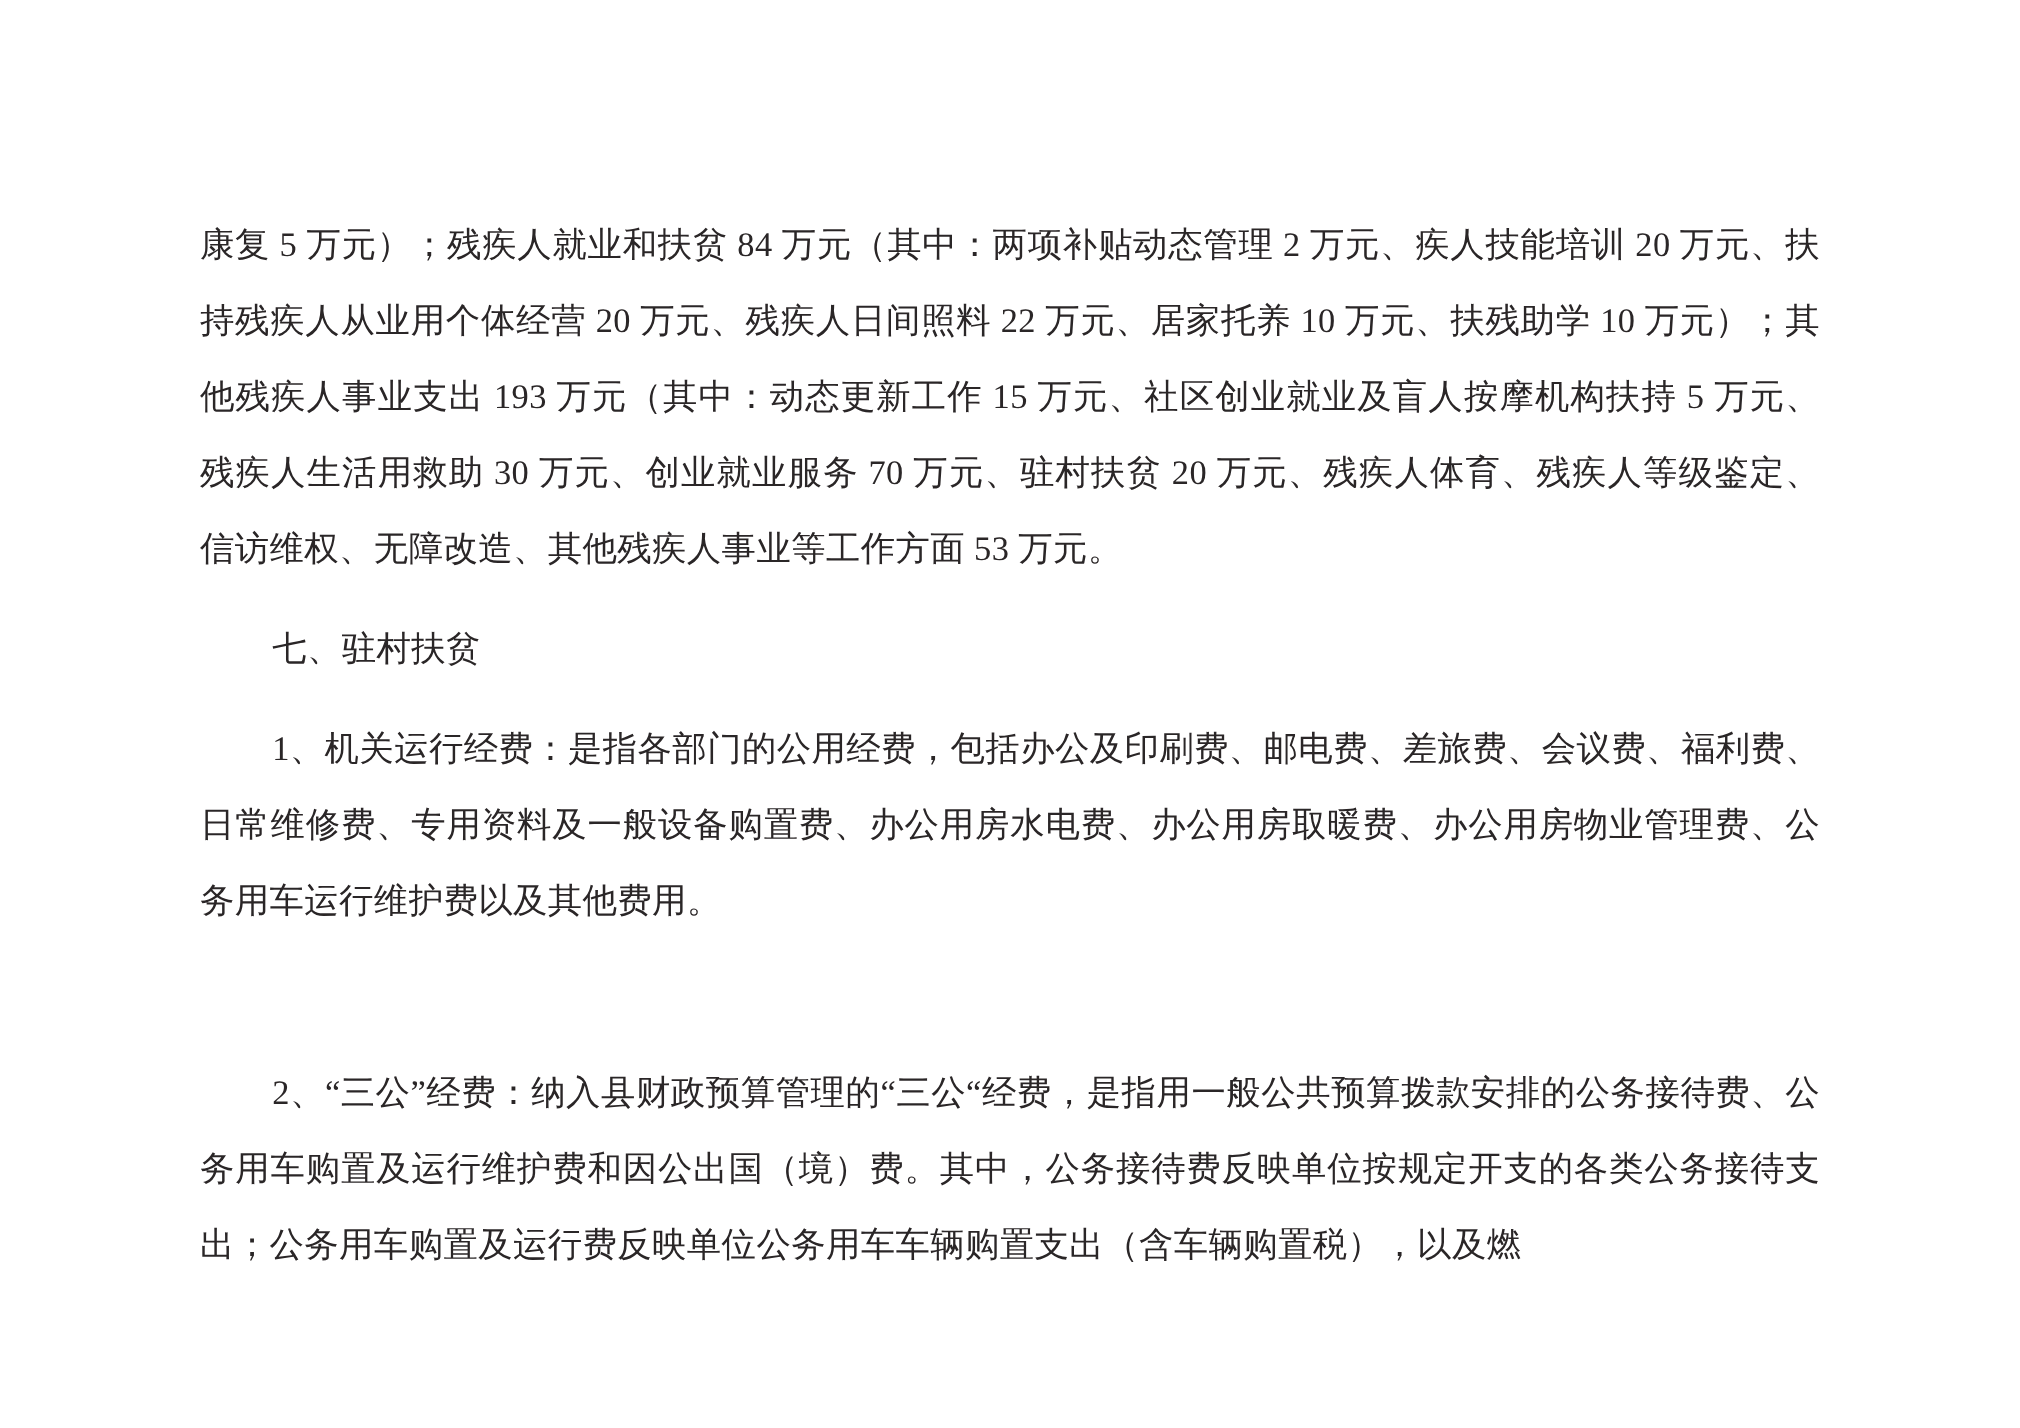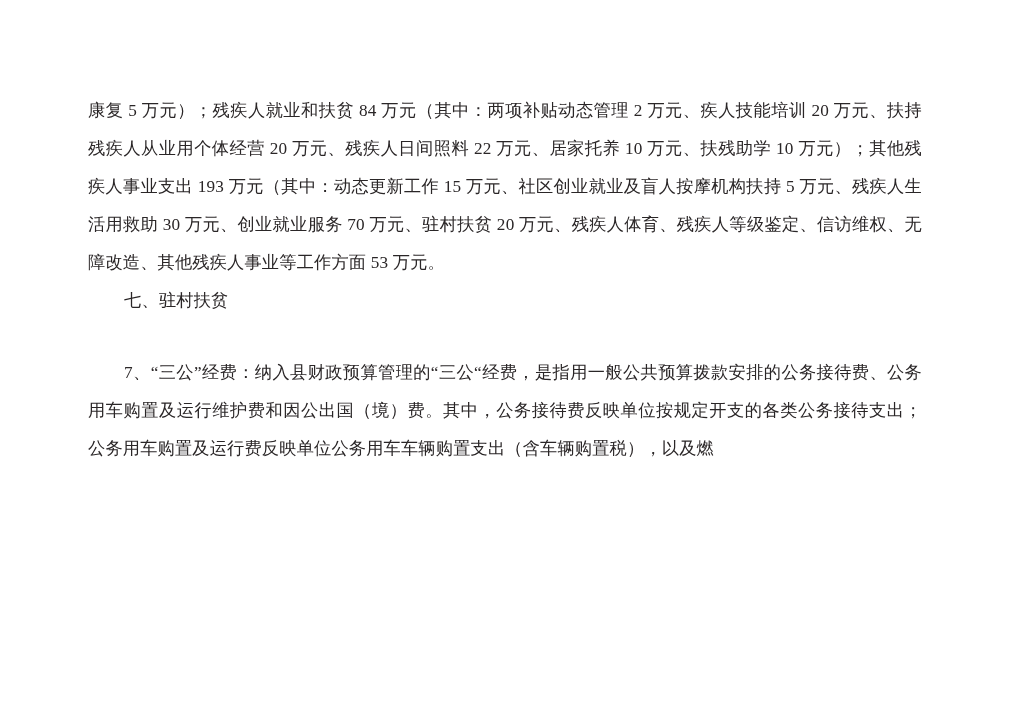--- a/index.html
+++ b/index.html
@@ -24,34 +24,35 @@
   }
   .doc-body {
     font-size: 17.2px;
     line-height: 38px;
     text-align: justify;
     text-justify: inter-ideograph;
     letter-spacing: 0.2px;
     color: #2a2627;
   }
   .para {
-    margin: 0;
+    margin: 12px;
     text-indent: 0;
     font-family: Liberation Serif, serif;
   }
   .para.indent {
     text-indent: 2.1em;
   }
   .spacer-md {
     height: 34px;
   }
 </style>
 </head>
 <body>
 
 <div class="page">
   <div class="doc-body">
     <p class="para">康复 5 万元）；残疾人就业和扶贫 84 万元（其中：两项补贴动态管理 2 万元、疾人技能培训 20 万元、扶持残疾人从业用个体经营 20 万元、残疾人日间照料 22 万元、居家托养 10 万元、扶残助学 10 万元）；其他残疾人事业支出 193 万元（其中：动态更新工作 15 万元、社区创业就业及盲人按摩机构扶持 5 万元、残疾人生活用救助 30 万元、创业就业服务 70 万元、驻村扶贫 20 万元、残疾人体育、残疾人等级鉴定、信访维权、无障改造、其他残疾人事业等工作方面 53 万元。</p>
     <p class="para indent">七、驻村扶贫</p>
+    <p class="para indent">1、机关运行经费：是指各部门的公用经费，包括办公及印刷费、邮电费、差旅费、会议费、福利费、日常维修费、专用资料及一般设备购置费、办公用房水电费、办公用房取暖费、办公用房物业管理费、公务用车运行维护费以及其他费用。</p>
     <div class="spacer-md"></div>
-    <p class="para indent">7、“三公”经费：纳入县财政预算管理的“三公“经费，是指用一般公共预算拨款安排的公务接待费、公务用车购置及运行维护费和因公出国（境）费。其中，公务接待费反映单位按规定开支的各类公务接待支出；公务用车购置及运行费反映单位公务用车车辆购置支出（含车辆购置税），以及燃</p>
+    <p class="para indent">2、“三公”经费：纳入县财政预算管理的“三公“经费，是指用一般公共预算拨款安排的公务接待费、公务用车购置及运行维护费和因公出国（境）费。其中，公务接待费反映单位按规定开支的各类公务接待支出；公务用车购置及运行费反映单位公务用车车辆购置支出（含车辆购置税），以及燃</p>
   </div>
 </div>
 
 </body></html>

